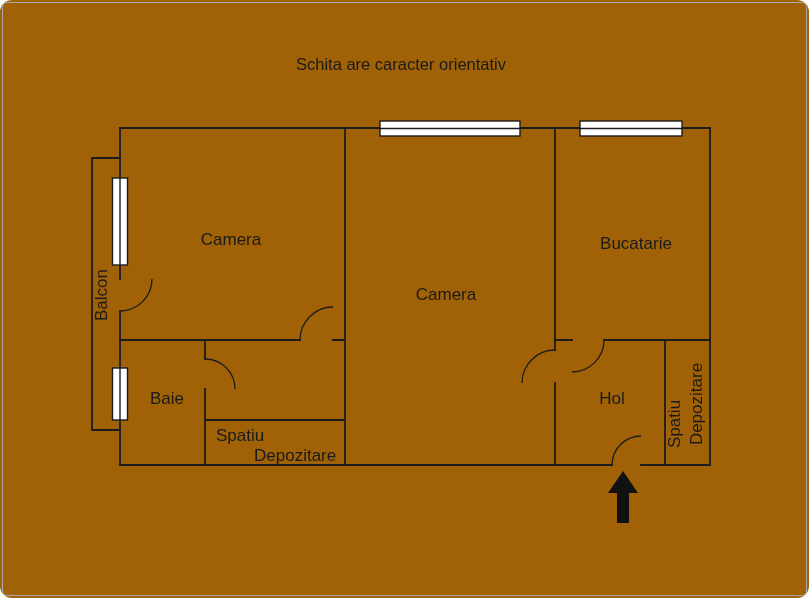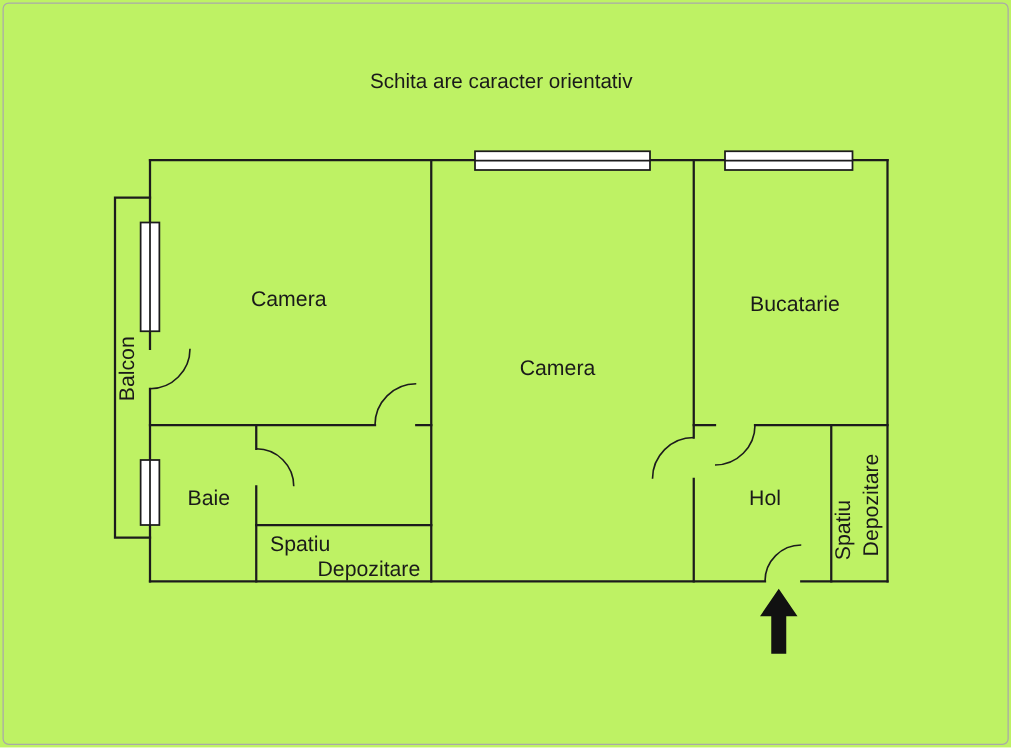--- a/index.html
+++ b/index.html
@@ -1,21 +1,22 @@
 <!DOCTYPE html>
 <html><head>
 <meta charset="utf-8">
 <style>
   html,body{margin:0;padding:0;background:#ffffff;}
   body{font-family:"Liberation Sans",sans-serif;}
   .canvas{
     position:relative;
     width:809px;height:598px;
-    background:#bef264;
+    background:#a16207;
     overflow:hidden;
+    border-radius:12px;
   }
   .frame{
     position:absolute;
     left:2px;top:2px;right:2px;bottom:2px;
     border:1px solid #a9a9a9;
     border-radius:5px;
     pointer-events:none;
   }
   svg.plan{
     position:absolute;left:0;top:0;

